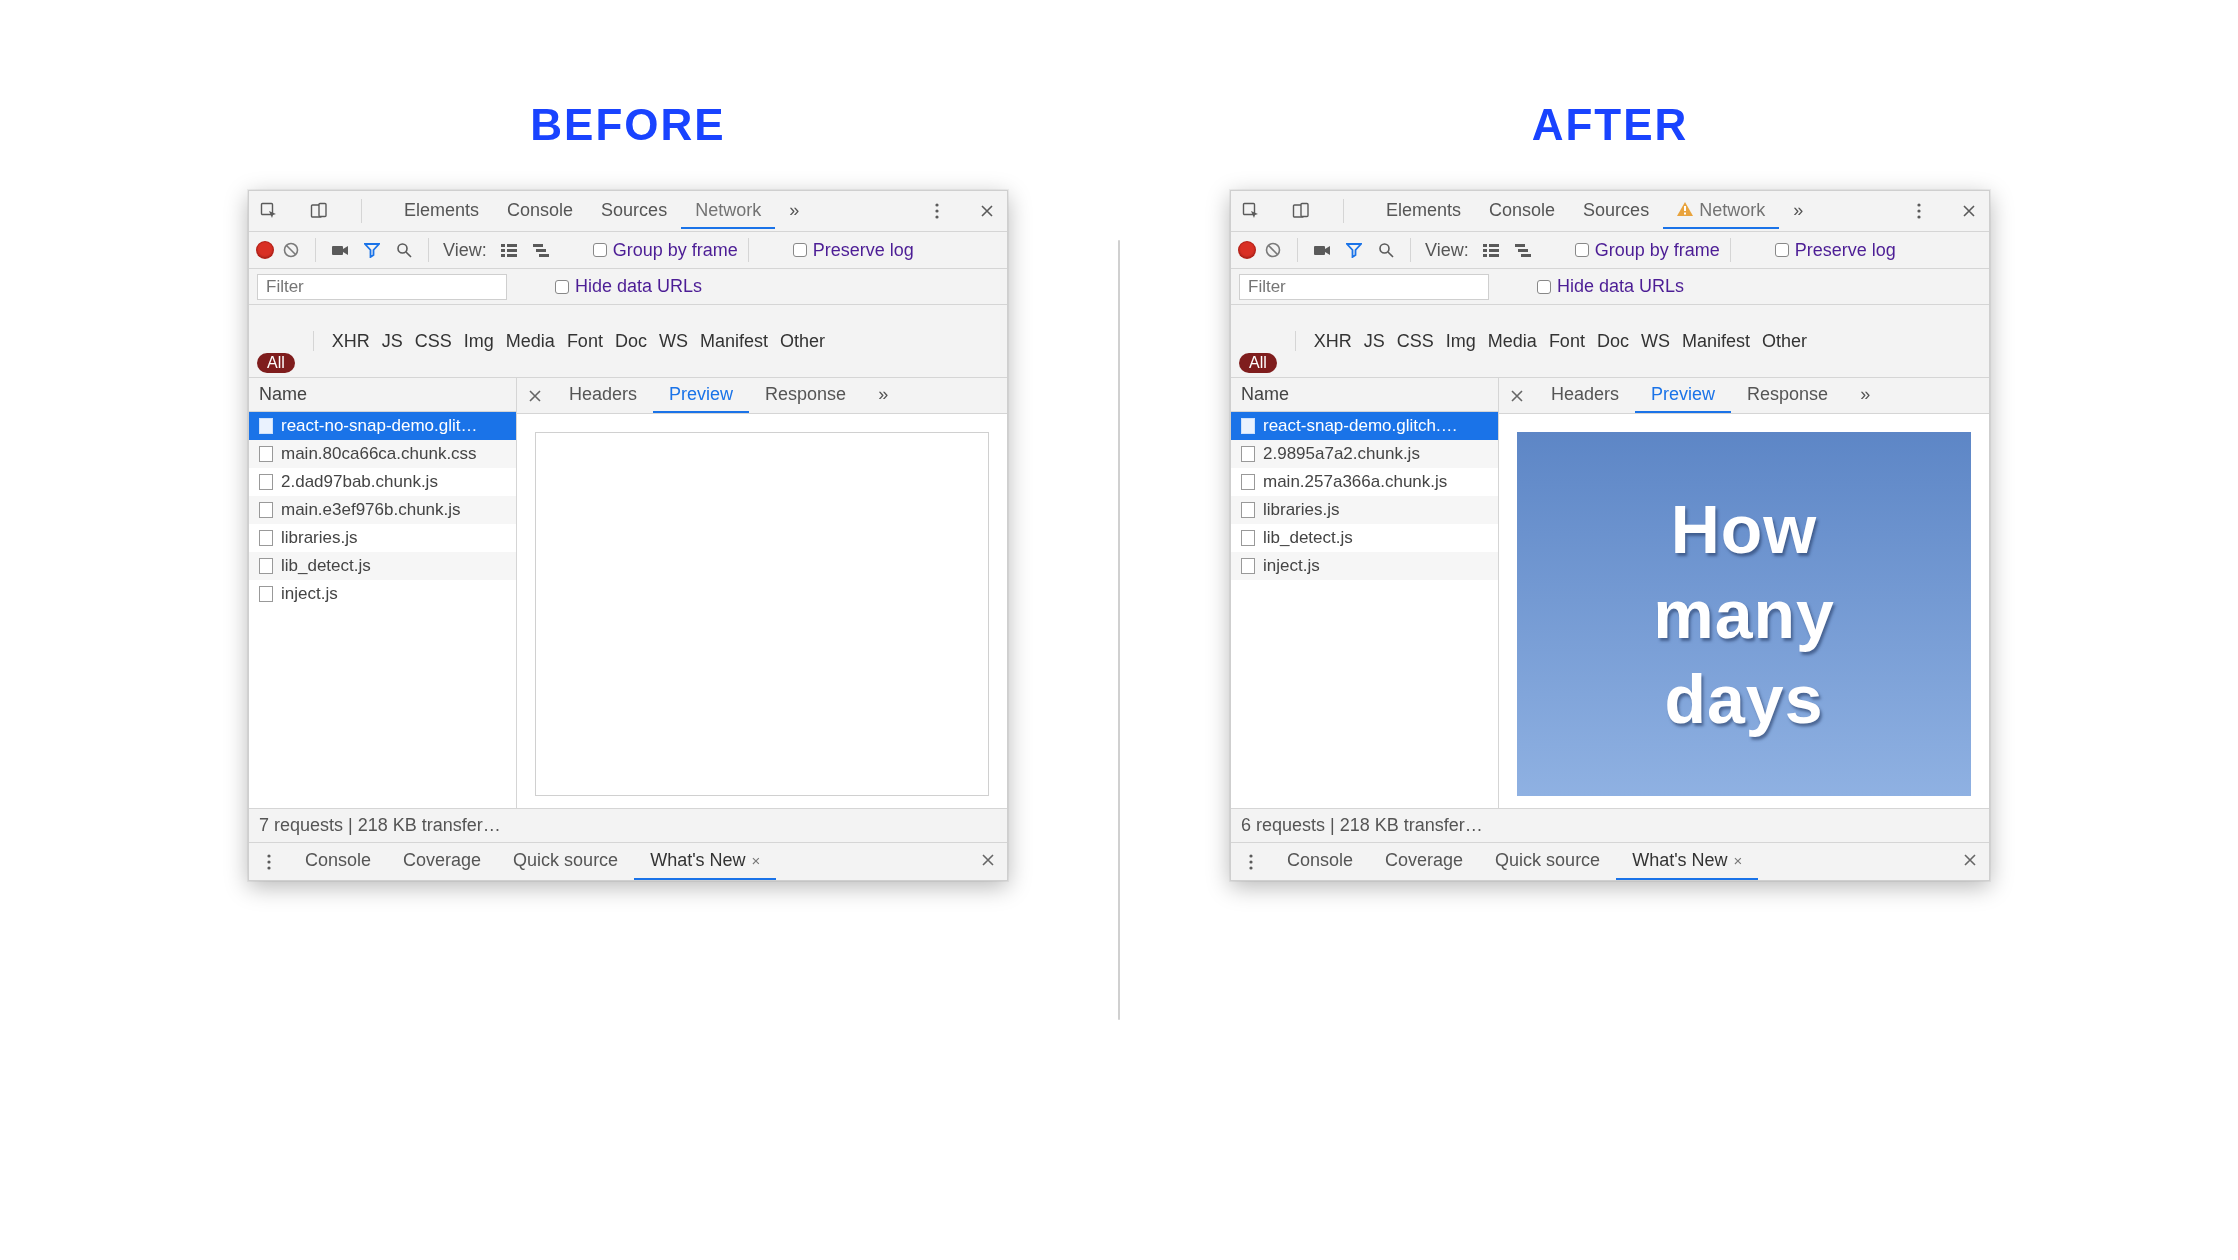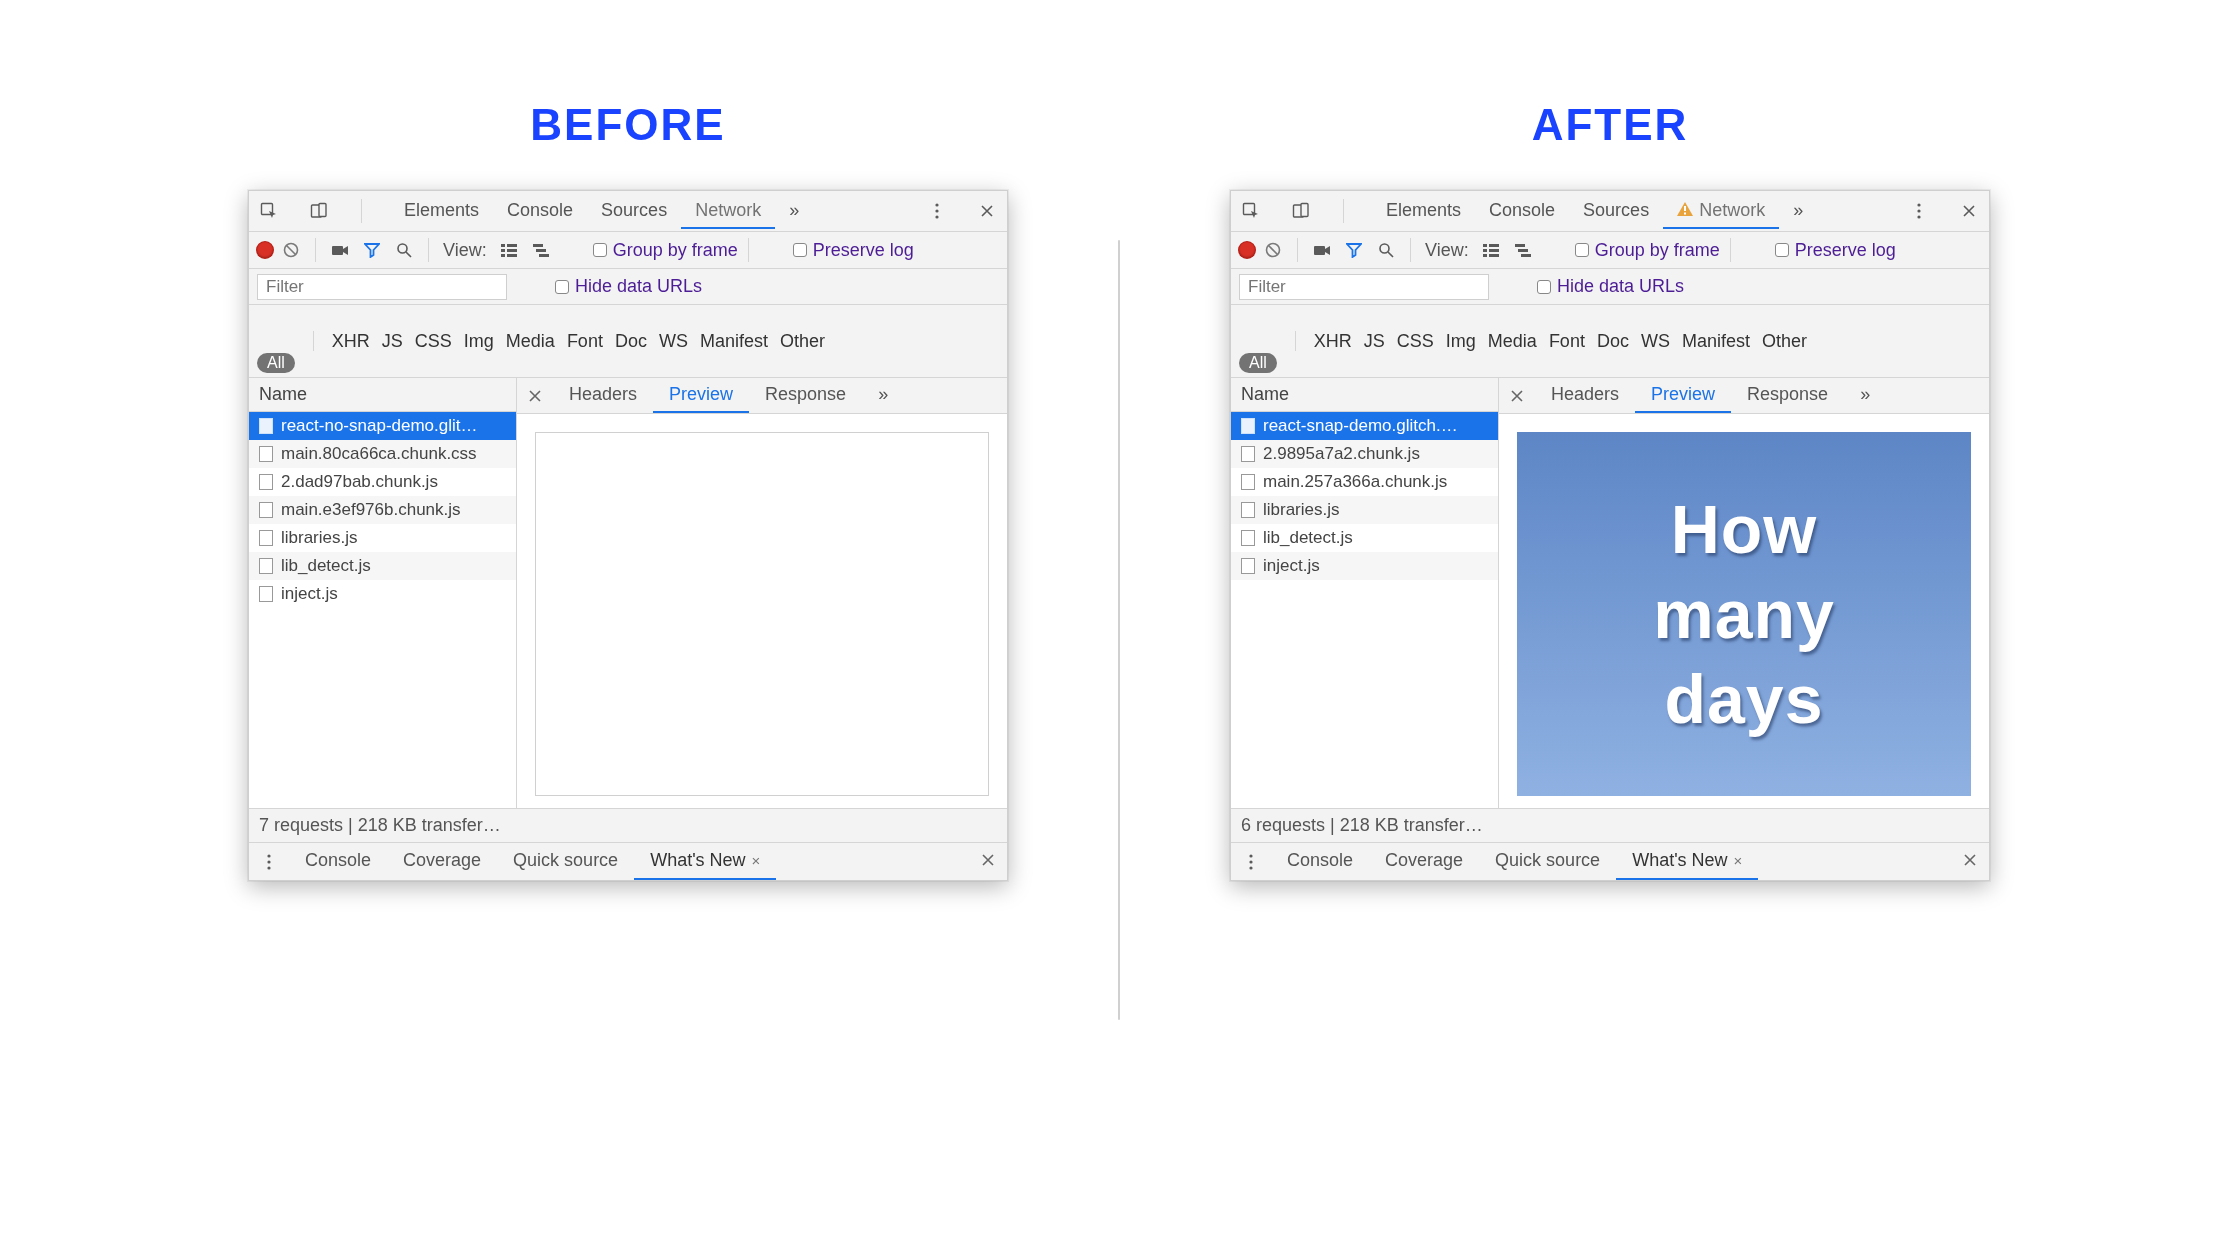--- a/index.html
+++ b/index.html
@@ -103,21 +103,21 @@
     border: 1px solid #cfcfcf;
     background: #fff;
     height: 26px;
     padding: 0 8px;
     font-size: 17px;
     color: #888;
   }
 
   .typerow { padding: 4px 8px; gap: 12px; border-bottom: 1px solid #d5d5d5; }
   .pill {
-    background: #737373; color: #fff; border-radius: 10px;
+    background: #7f1d1d; color: #fff; border-radius: 10px;
     padding: 1px 10px; font-size: 16px; margin-top: 44px;
   }
   .typelink { color: #333; cursor: pointer; }
 
   
   .body {
     display: flex;
     height: 430px;
     background: #fff;
   }

